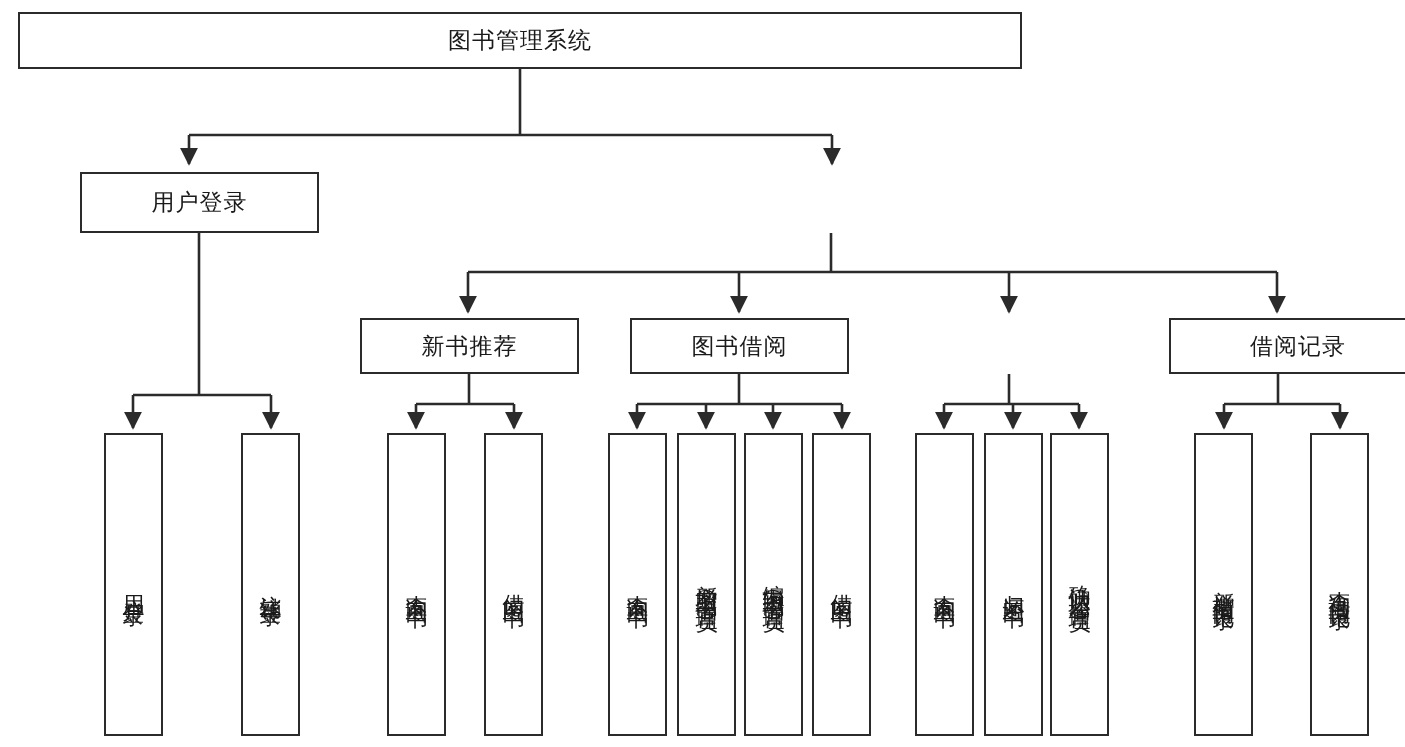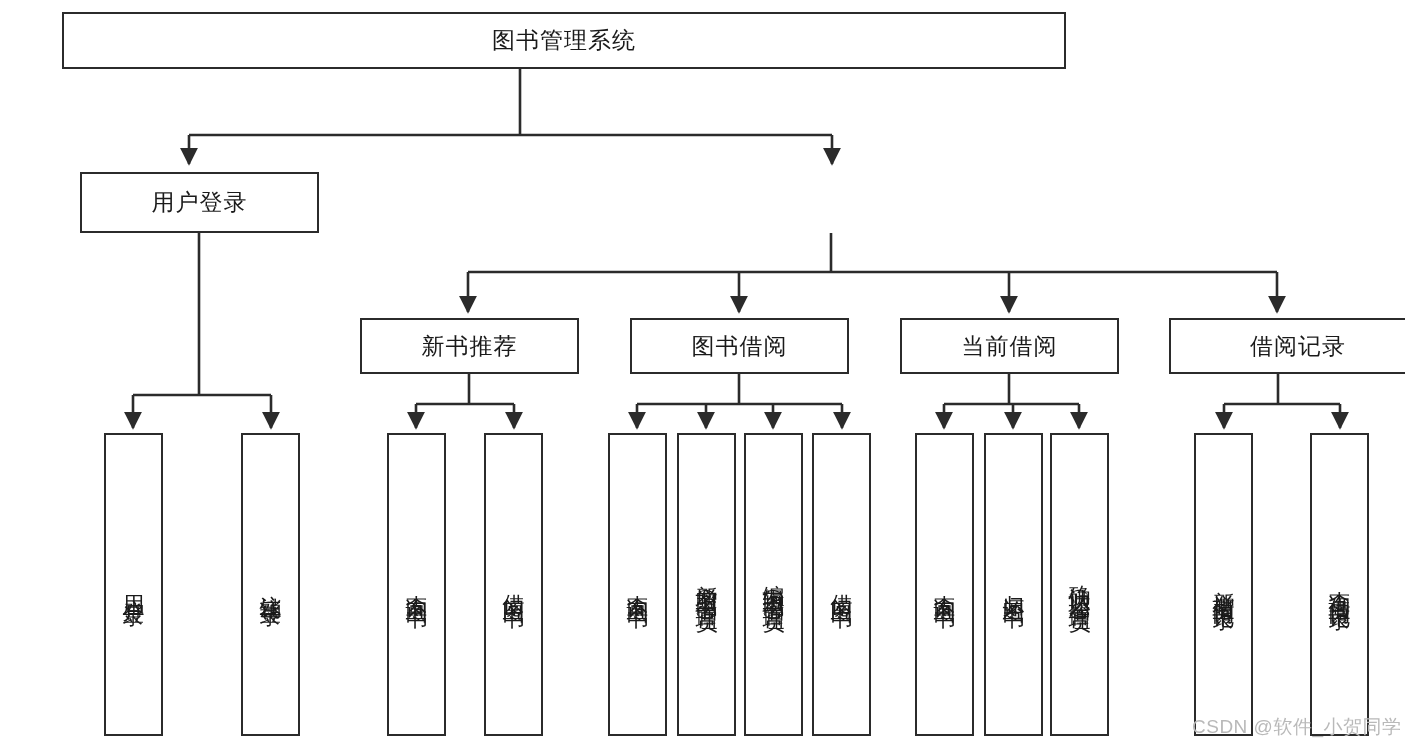--- a/index.html
+++ b/index.html
@@ -111,36 +111,33 @@
       <path d="M 1079 404 L 1079 428" marker-end="url(#arrow)"></path>
 
       <path d="M 1278 374 L 1278 404"></path>
       <path d="M 1224 404 L 1340 404"></path>
       <path d="M 1224 404 L 1224 428" marker-end="url(#arrow)"></path>
       <path d="M 1340 404 L 1340 428" marker-end="url(#arrow)"></path>
 
     </g>
   </svg>
 
-  <div class="node h" style="left:18px; top:12px; width:1004px; height:57px;margin-left:44px;">
+  <div class="node h" style="left:18px; top:12px; width:1004px; height:57px;">
     <span>图书管理系统</span>
   </div>
 
   <div class="node h" style="left:80px; top:172px; width:239px; height:61px;">
     <span>用户登录</span>
   </div>
 
   <div class="node h" style="left:630px; top:318px; width:219px; height:56px;">
     <span>图书借阅</span>
   </div>
   <div class="node h" style="left:360px; top:318px; width:219px; height:56px;">
     <span>新书推荐</span>
-  </div>
-  <div class="node h" style="left:900px; top:318px; width:219px; height:56px;">
-    <span>当前借阅</span>
   </div>
   <div class="node h" style="left:1169px; top:318px; width:258px; height:56px;">
     <span>借阅记录</span>
   </div>
 
   <div class="node v" style="left:104px; top:433px; width:59px; height:303px;">
     <span class="vtext">用户登录</span>
   </div>
   <div class="node v" style="left:241px; top:433px; width:59px; height:303px;">
     <span class="vtext">注销登录</span>
@@ -176,15 +173,14 @@
     <span class="vtext">确认归还（管理员）</span>
   </div>
 
   <div class="node v" style="left:1194px; top:433px; width:59px; height:303px;">
     <span class="vtext">新增借阅记录</span>
   </div>
   <div class="node v" style="left:1310px; top:433px; width:59px; height:303px;">
     <span class="vtext">查询借阅记录</span>
   </div>
 
-  <div class="watermark">CSDN @软件_小贺同学</div>
 
 </div>
 
 </body></html>

